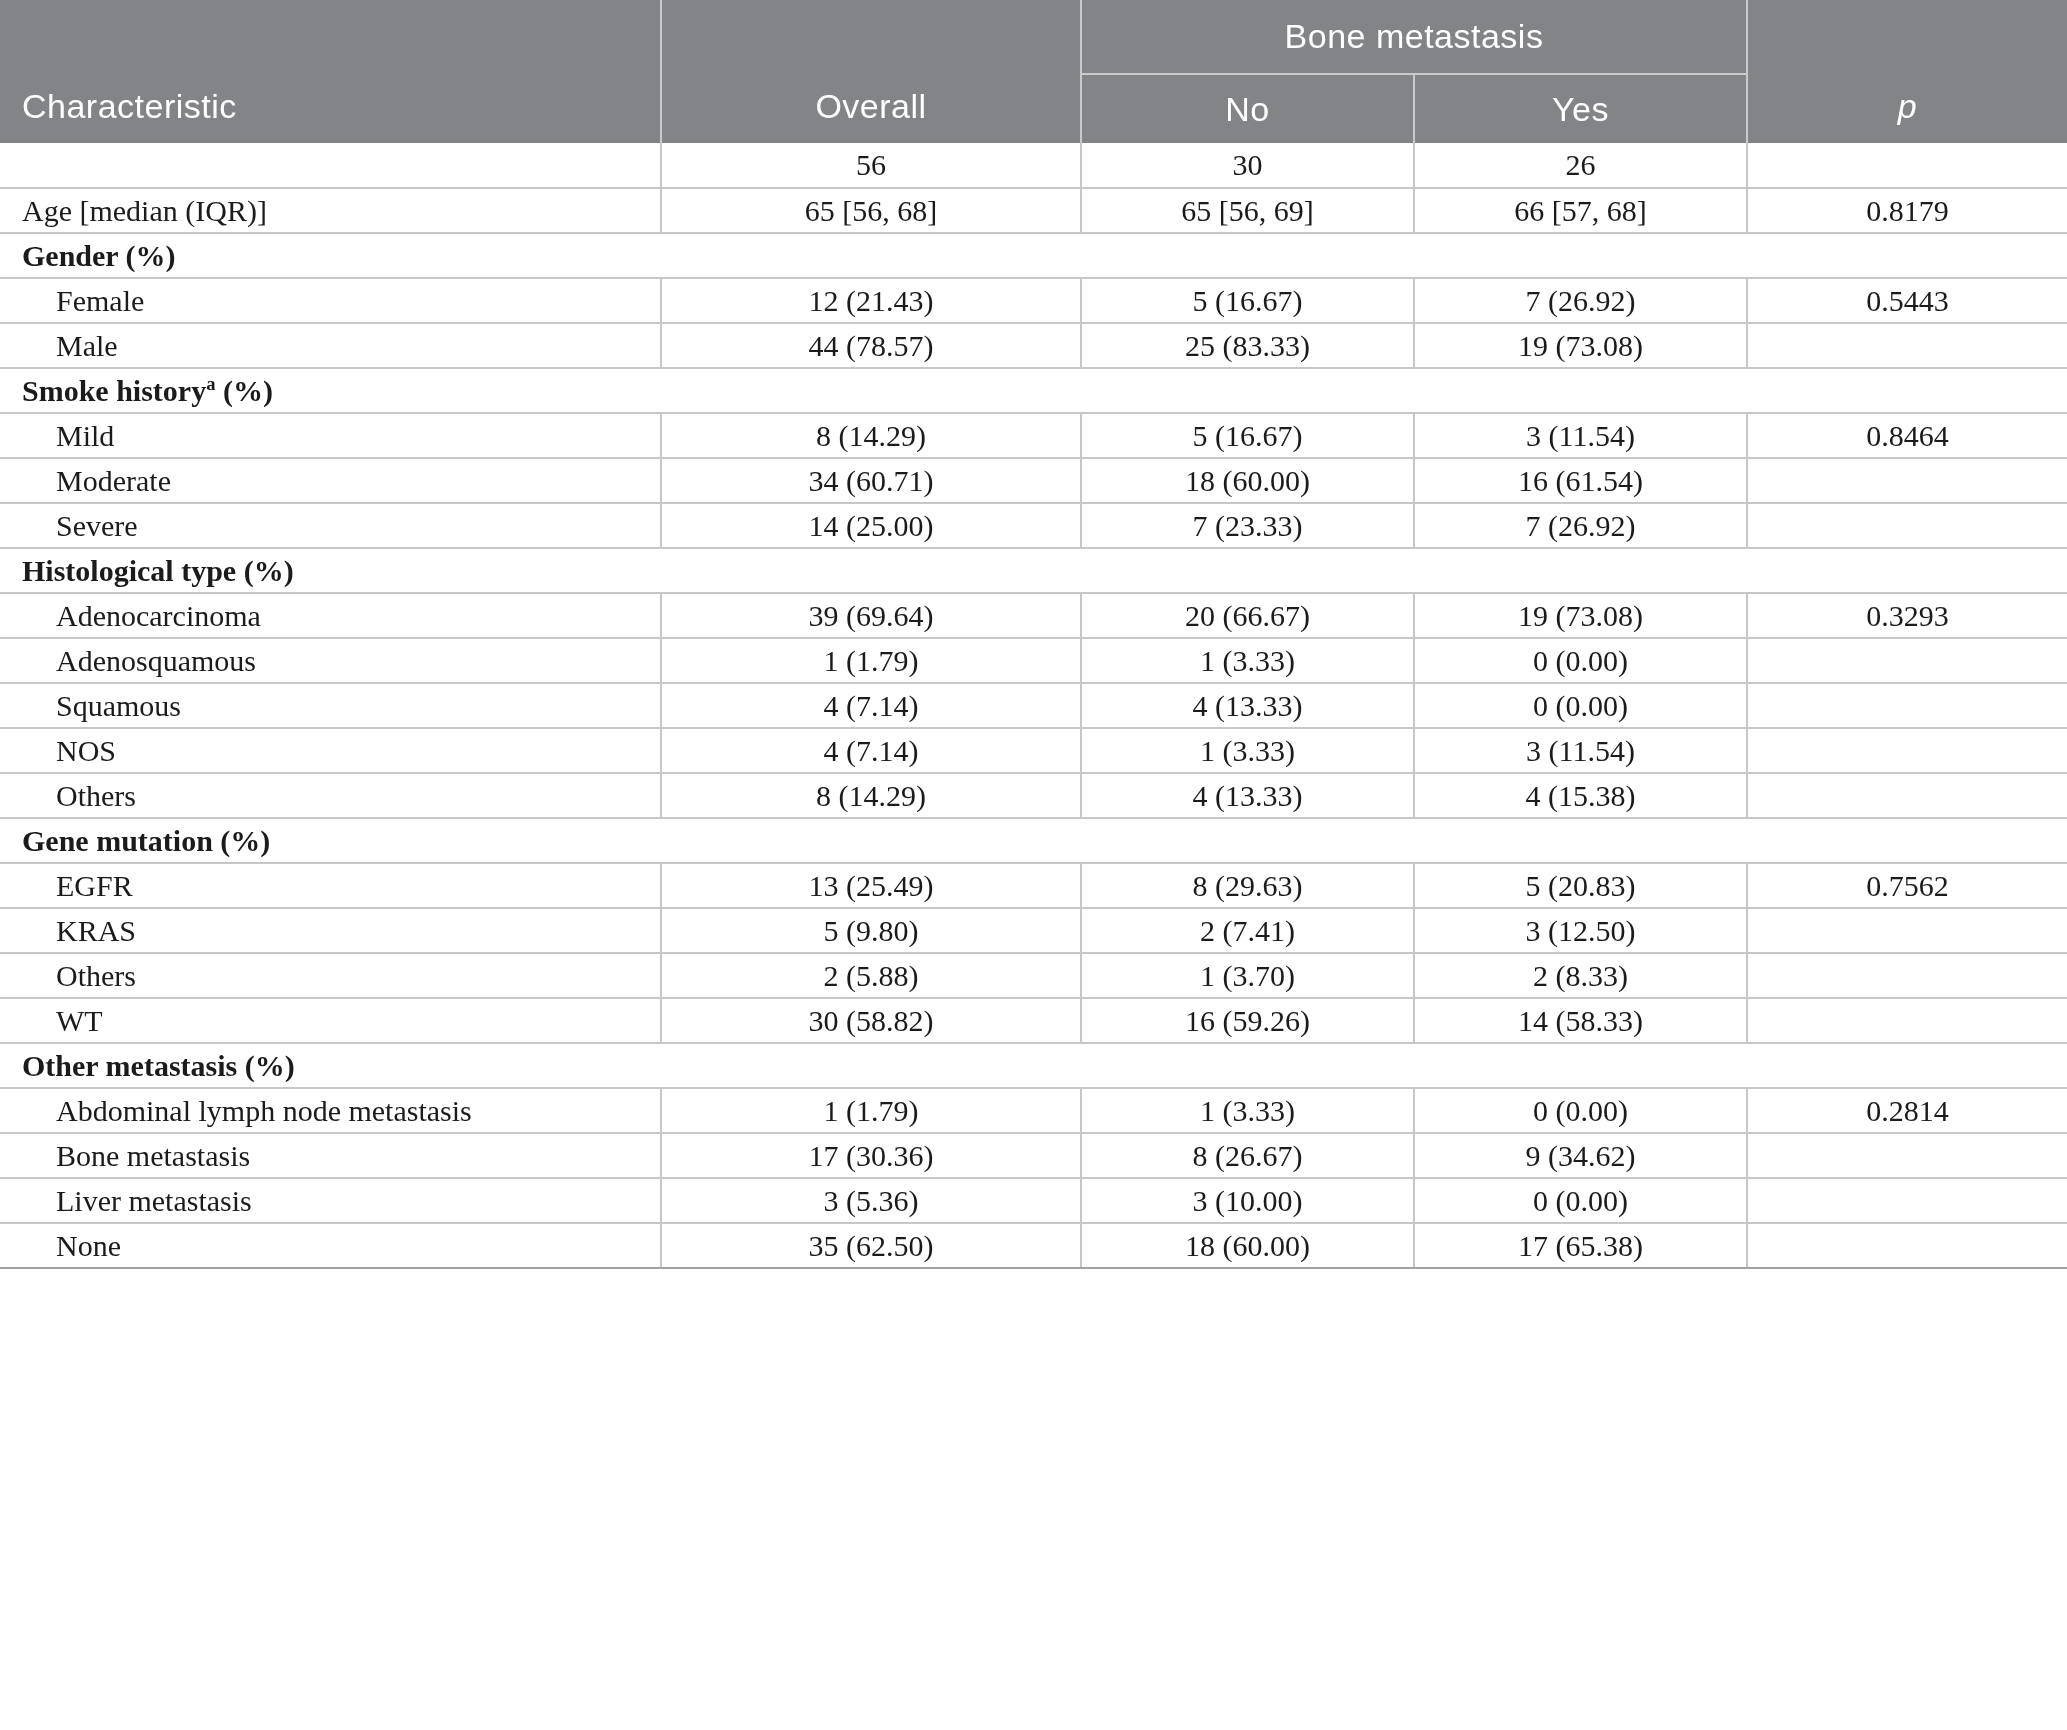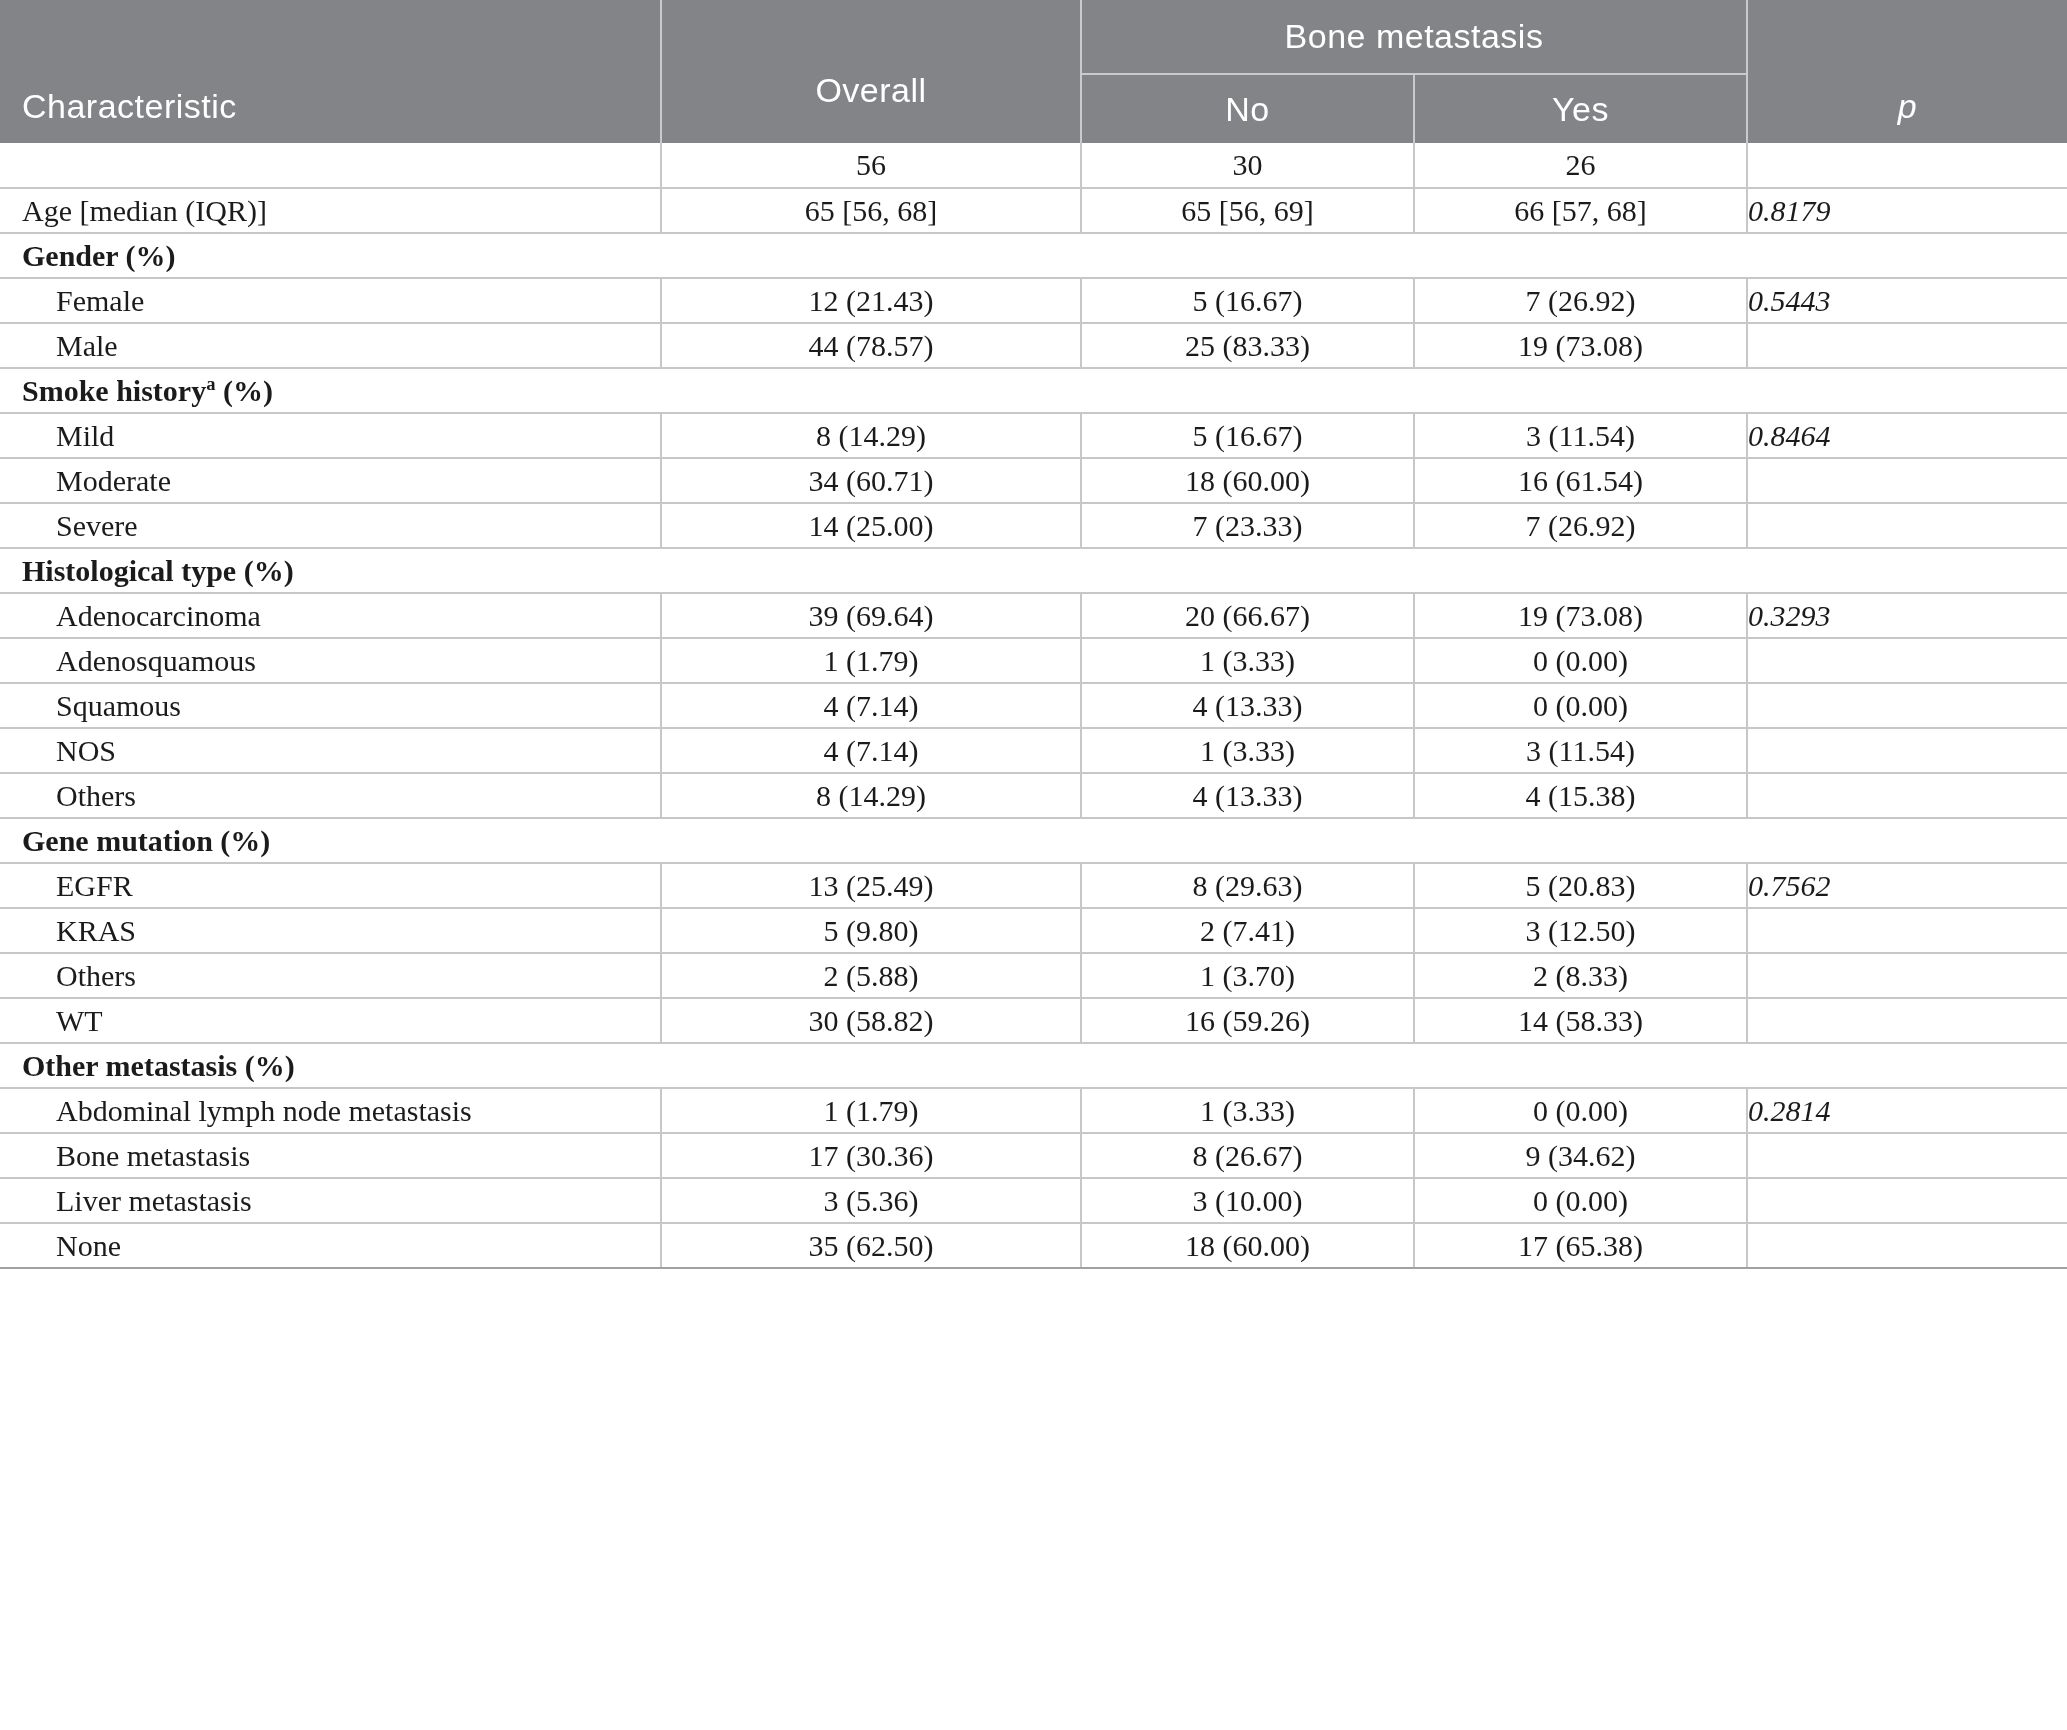--- a/index.html
+++ b/index.html
@@ -34,21 +34,21 @@
   tr.h1{height:74px;}
   tr.h2{height:69px;}
   th.th-char{
     text-align:left;
     vertical-align:bottom;
     padding:0 0 17px 22px;
     border-right:2px solid var(--header-divider);
   }
   th.th-overall{
     vertical-align:bottom;
-    padding-bottom:33px;
+    padding-bottom:17px;
     text-align:center;
     border-right:2px solid var(--header-divider);
   }
   th.th-brain{
     text-align:center;
     vertical-align:middle;
     border-bottom:2px solid var(--header-divider);
     border-right:2px solid var(--header-divider);
   }
   th.th-p{
@@ -75,21 +75,21 @@
   tbody tr:first-child td{border-top:none;}
   tbody tr:last-child td{border-bottom:2px solid var(--bottom-border);}
 
   td.cell-char{
     text-align:left;
     padding-left:22px;
     border-right:2px solid var(--row-border);
   }
   td.cell-char.indent{padding-left:56px;border-radius:25px;}
   td.cell-val{text-align:center;border-right:2px solid var(--row-border);}
-  td.cell-p{text-align:left;border-right:none;font-style:italic;}
+  td.cell-p{text-align:center;border-right:none;}
   td.cell-section{
     text-align:left;
     padding-left:22px;
     border-right:none;
     font-weight:bold;
   }
   sup{font-size:0.62em;line-height:0;}
 
   
   .footnote{

